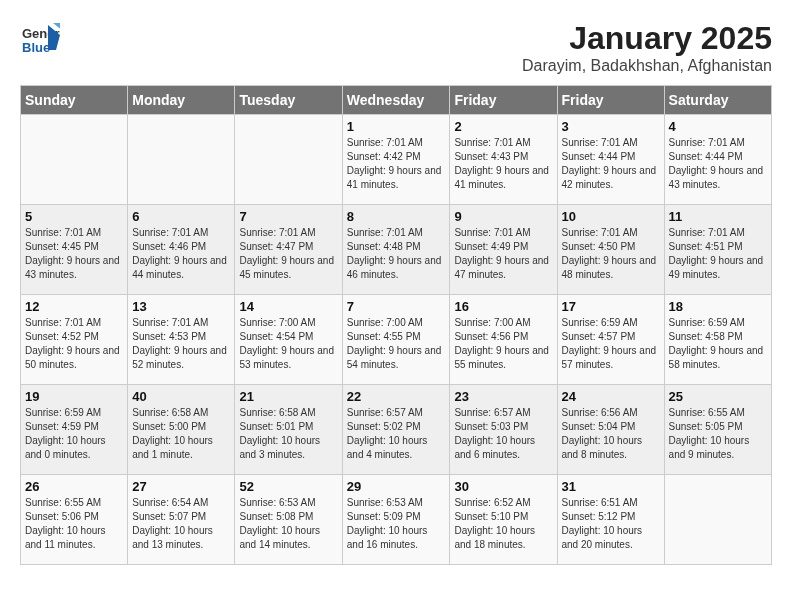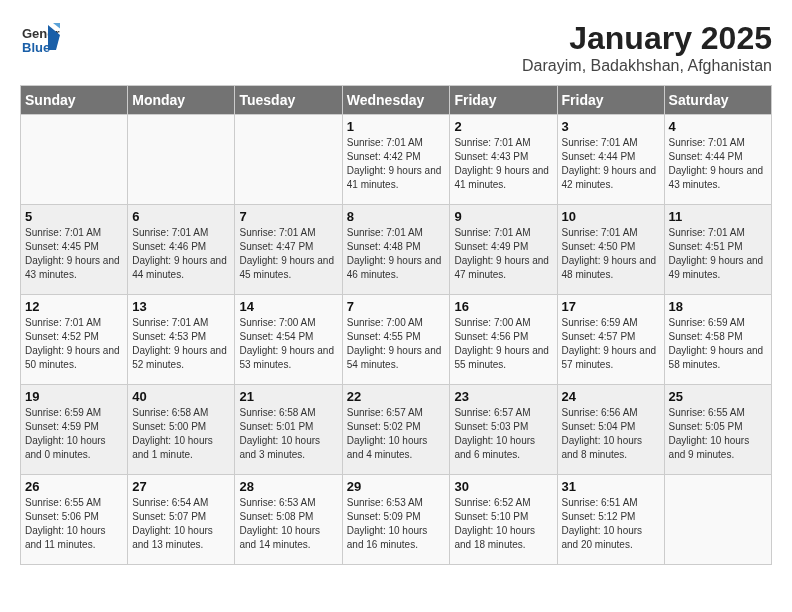--- a/index.html
+++ b/index.html
@@ -274,21 +274,21 @@
 Sunset: 5:06 PM
 Daylight: 10 hours and 11 minutes.</div>
         </td>
         <td>
           <div class="day-number">27</div>
           <div class="day-info" style="white-space: pre-line;">Sunrise: 6:54 AM
 Sunset: 5:07 PM
 Daylight: 10 hours and 13 minutes.</div>
         </td>
         <td>
-          <div class="day-number">28</div>
+          <div class="day-number">52</div>
           <div class="day-info" style="white-space: pre-line;">Sunrise: 6:53 AM
 Sunset: 5:08 PM
 Daylight: 10 hours and 14 minutes.</div>
         </td>
         <td>
           <div class="day-number">29</div>
           <div class="day-info" style="white-space: pre-line;">Sunrise: 6:53 AM
 Sunset: 5:09 PM
 Daylight: 10 hours and 16 minutes.</div>
         </td>

